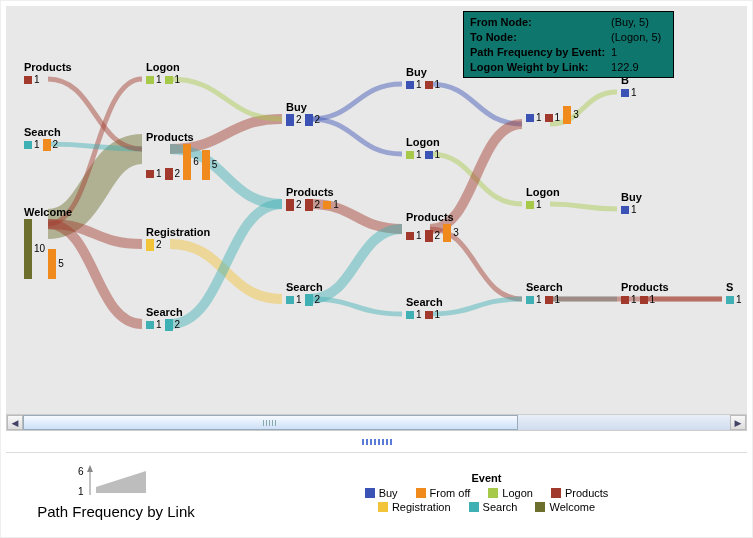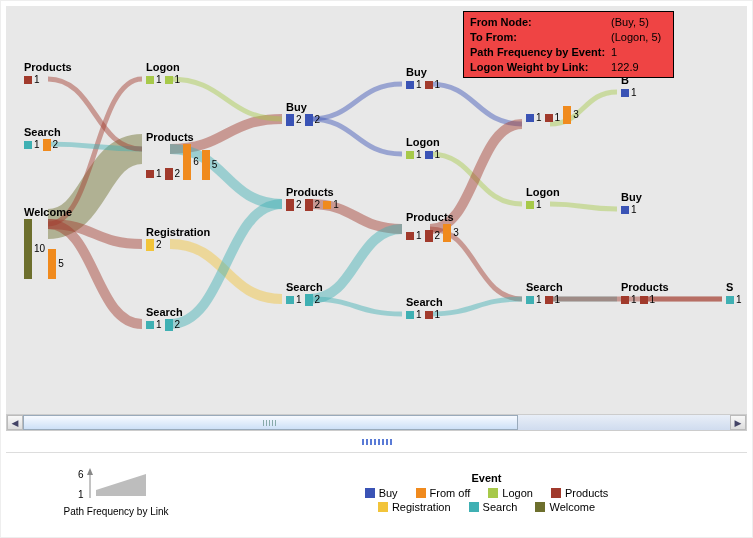--- a/index.html
+++ b/index.html
@@ -55,21 +55,21 @@
     display: flex;
     align-items: center;
     padding: 10px 20px;
     gap: 40px;
   }
   .scale-legend {
     text-align: center;
     width: 180px;
   }
   .scale-legend svg { display:block; margin: 0 auto; }
-  .scale-title { font-size: 10px; margin-top: 4px; }
+  .scale-title { font-size: 15px; margin-top: 4px; }
   .event-legend { flex: 1; text-align: center; }
   .event-legend .title { font-weight: bold; margin-bottom: 3px; }
   .event-legend .rows { display: flex; flex-direction: column; gap: 2px; align-items: center; }
   .event-legend .row { display: flex; gap: 18px; justify-content: center; flex-wrap: wrap; }
   .ev-item { display: inline-flex; align-items: center; gap: 4px; font-size: 11px; }
   .ev-sw { width: 10px; height: 10px; display: inline-block; }
   .scrollbar {
     position: absolute;
     left: 5px; right: 5px; height: 17px;
     bottom: 106px;
@@ -101,21 +101,21 @@
   .sb-thumb::after{
     content: "";
     position: absolute;
     left: 50%; top: 50%;
     width: 14px; height: 6px;
     transform: translate(-50%,-50%);
     background: repeating-linear-gradient(90deg,#8aa 0 1px,transparent 1px 3px);
   }
   .tooltip {
     position: absolute;
-    background: #ef4444;
+    background: #0f766e;
     border: 1px solid #000;
     padding: 3px 6px;
     font-size: 11px;
     z-index: 20;
     line-height: 1.35;
   }
   .tooltip table { border-collapse: collapse; }
   .tooltip td { padding: 0 6px 0 0; white-space: nowrap; }
   .drag-dots-h {
     position: absolute;
@@ -438,21 +438,21 @@
     </div>
 
   <div class="tooltip" style="left:462px; top:10px;">
     <table>
       <tbody>
           <tr>
             <td class="bold" style="font-weight:bold">From Node:</td>
           <td>(Buy, 5)</td>
           </tr>
       <tr>
-            <td style="font-weight:bold">To From:</td>
+            <td style="font-weight:bold">To Node:</td>
           <td>(Logon, 5)</td>
           </tr>
       <tr>
             <td style="font-weight:bold">Path Frequency by Event:</td>
           <td>1</td>
           </tr>
       <tr>
             <td style="font-weight:bold">Logon Weight by Link:</td>
           <td>122.9</td>
           </tr>

